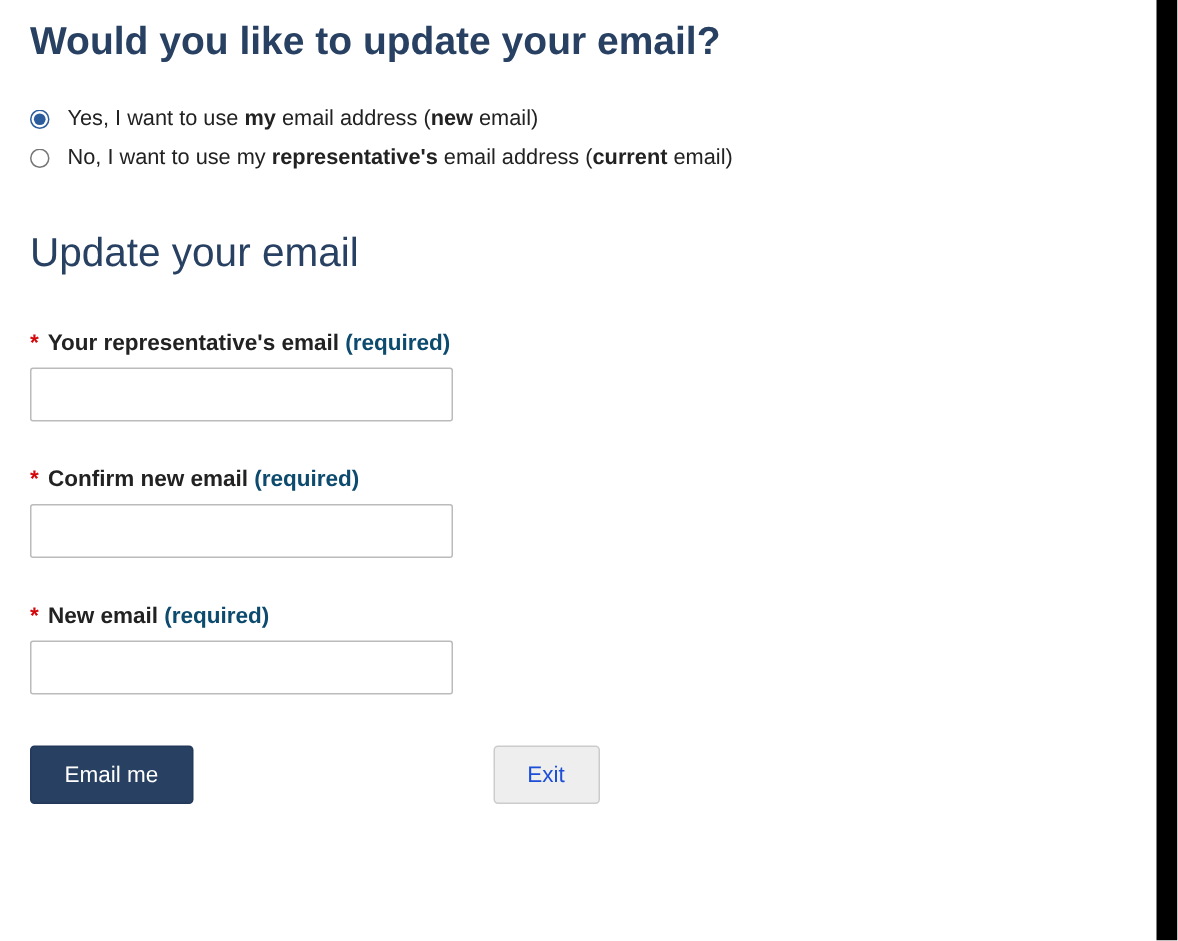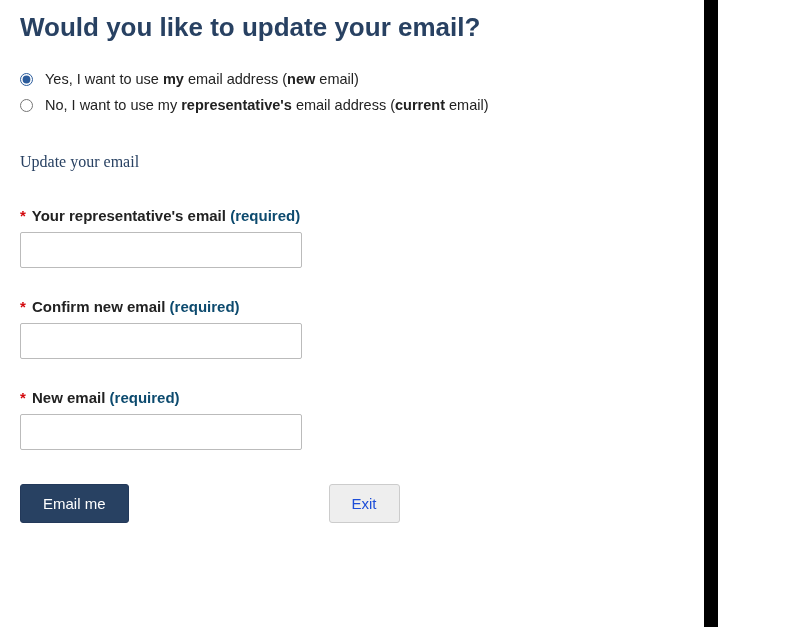--- a/index.html
+++ b/index.html
@@ -4,21 +4,21 @@
 <style>
   * { box-sizing: border-box; }
   html, body {
     margin: 0;
     padding: 0;
     font-family: "Segoe UI", Arial, sans-serif;
     color: #222;
     background: #fff;
   }
   .viewport {
-    width: 718px;
+    width: 785px;
     height: 627px;
     position: relative;
     overflow: hidden;
   }
   .content {
     padding: 12px 20px 20px 20px;
   }
   .right-bar {
     position: absolute;
     top: 0;
@@ -42,25 +42,24 @@
     color: #222;
   }
   .radio-row input[type="radio"] {
     margin: 0 12px 0 0;
     accent-color: #2b5c9c;
     width: 13px;
     height: 13px;
   }
   .radio-row .label-text strong { font-weight: 700; text-align: right; }
   h2.section-title {
-    font-size: 16px;
+    font-size: 27px;
     font-weight: 500;
     color: #284162;
     margin: 0 0 36px 0;
-    font-family: Liberation Serif, serif;
   }
   .field-group { margin-bottom: 30px; }
   .field-label {
     font-size: 15px;
     font-weight: 700;
     color: #222;
     margin-bottom: 8px;
     display: block;
   }
   .asterisk { color: #d3080c; font-weight: 700; margin-right: 2px; }

